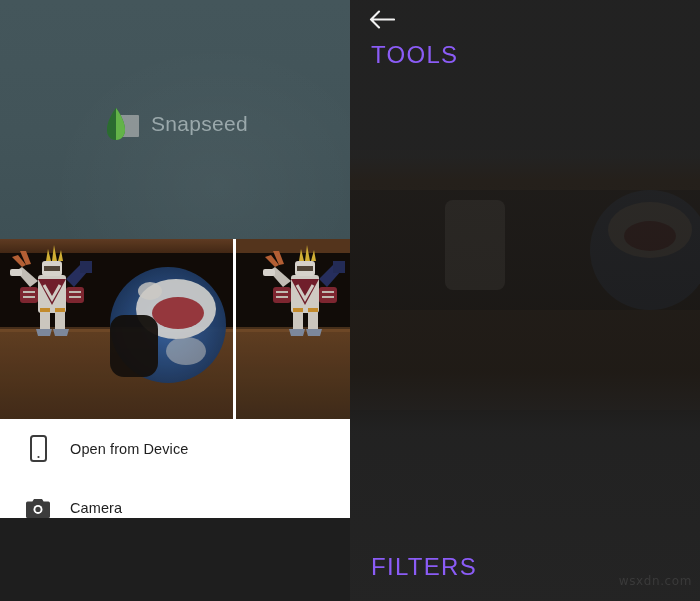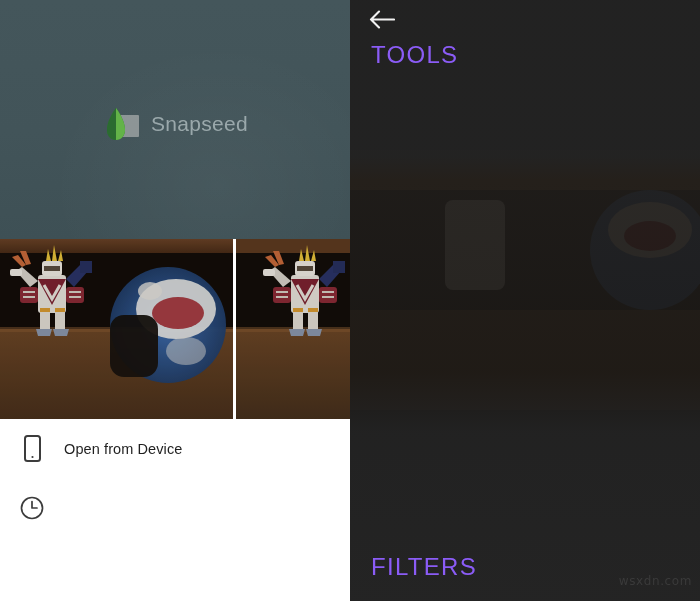--- a/index.html
+++ b/index.html
@@ -5,21 +5,21 @@
   * { margin:0; padding:0; box-sizing:border-box; }
   html, body {
     width:700px; height:601px;
     font-family:"Liberation Sans", sans-serif;
     overflow:hidden; background:#1e1e1e;
   }
   .screen { position:relative; width:700px; height:601px; display:flex; }
 
   
   .left-panel {
-    position:relative; width:350px; height:601px;
+    position:relative; width:350px; height:518px;
     background:#42555a; overflow:hidden;
   }
   .hero {
     position:absolute; left:0; top:0; width:350px; height:239px;
     background:
       radial-gradient(ellipse at 62% 78%, rgba(255,255,255,.035) 0%, rgba(255,255,255,0) 55%),
       linear-gradient(180deg,#44565b 0%,#425459 55%,#3e5055 100%);
   }
   .brand {
     position:absolute; left:0; top:104px; width:350px; height:40px;
@@ -41,21 +41,21 @@
   .thumb-strip {
     position:absolute; left:0; top:239px; width:350px; height:180px;
     display:flex; gap:3px; background:#ffffff;
   }
   .thumb { position:relative; height:180px; overflow:hidden; background:#20160f; }
   .thumb-a { width:233px; }
   .thumb-b { width:114px; }
   .thumb svg { display:block; width:100%; height:100%; }
 
   
-  .menu { position:absolute; left:0; top:419px; width:350px; background:#ffffff; height:182px; }
+  .menu { position:absolute; left:0; top:419px; width:350px; background:#ffffff; height:182px;padding-left:6px; }
   .menu-row {
     display:flex; align-items:center; height:59px; padding-left:18px; gap:18px;
   }
   .menu-icon { width:28px; height:30px; display:flex; align-items:center; justify-content:center; }
   .menu-label { font-size:14.5px; color:#1f1f1f; font-weight:400; letter-spacing:.1px; }
 
   
   .right-panel {
     position:relative; width:350px; height:601px;
     background:#272727; overflow:hidden;
@@ -234,20 +234,30 @@
       <div class="menu-row">
         <span class="menu-icon">
           <svg width="17" height="27" viewBox="0 0 17 27" xmlns="http://www.w3.org/2000/svg">
             <rect x="1" y="1" width="15" height="25" rx="2.5" fill="none" stroke="#3c3c3c" stroke-width="2"></rect>
             <circle cx="8.5" cy="22" r="1.1" fill="#3c3c3c"></circle>
           </svg>
         </span>
         <span class="menu-label">Open from Device</span>
       </div>
 
+      <div class="menu-row">
+        <span class="menu-icon">
+          <svg width="24" height="20" viewBox="0 0 24 20" xmlns="http://www.w3.org/2000/svg">
+            <path d="M8 1 h8 l1.6 2.6 H22.4 A1.6 1.6 0 0 1 24 5.2 v13.2 A1.6 1.6 0 0 1 22.4 20 H1.6 A1.6 1.6 0 0 1 0 18.4 V5.2 A1.6 1.6 0 0 1 1.6 3.6 H6.4 Z" fill="#3c3c3c"></path>
+            <circle cx="12" cy="11.4" r="4.5" fill="#ffffff"></circle>
+            <circle cx="12" cy="11.4" r="2.6" fill="#3c3c3c"></circle>
+          </svg>
+        </span>
+        <span class="menu-label">Camera</span>
+      </div>
 
       <div class="menu-row">
         <span class="menu-icon">
           <svg width="24" height="24" viewBox="0 0 24 24" xmlns="http://www.w3.org/2000/svg">
             <circle cx="12" cy="12" r="10.5" fill="none" stroke="#3c3c3c" stroke-width="1.7"></circle>
             <path d="M12 5.5 V12 H17" fill="none" stroke="#3c3c3c" stroke-width="1.7" stroke-linecap="round" stroke-linejoin="round"></path>
           </svg>
         </span>
       </div>
     </div>

